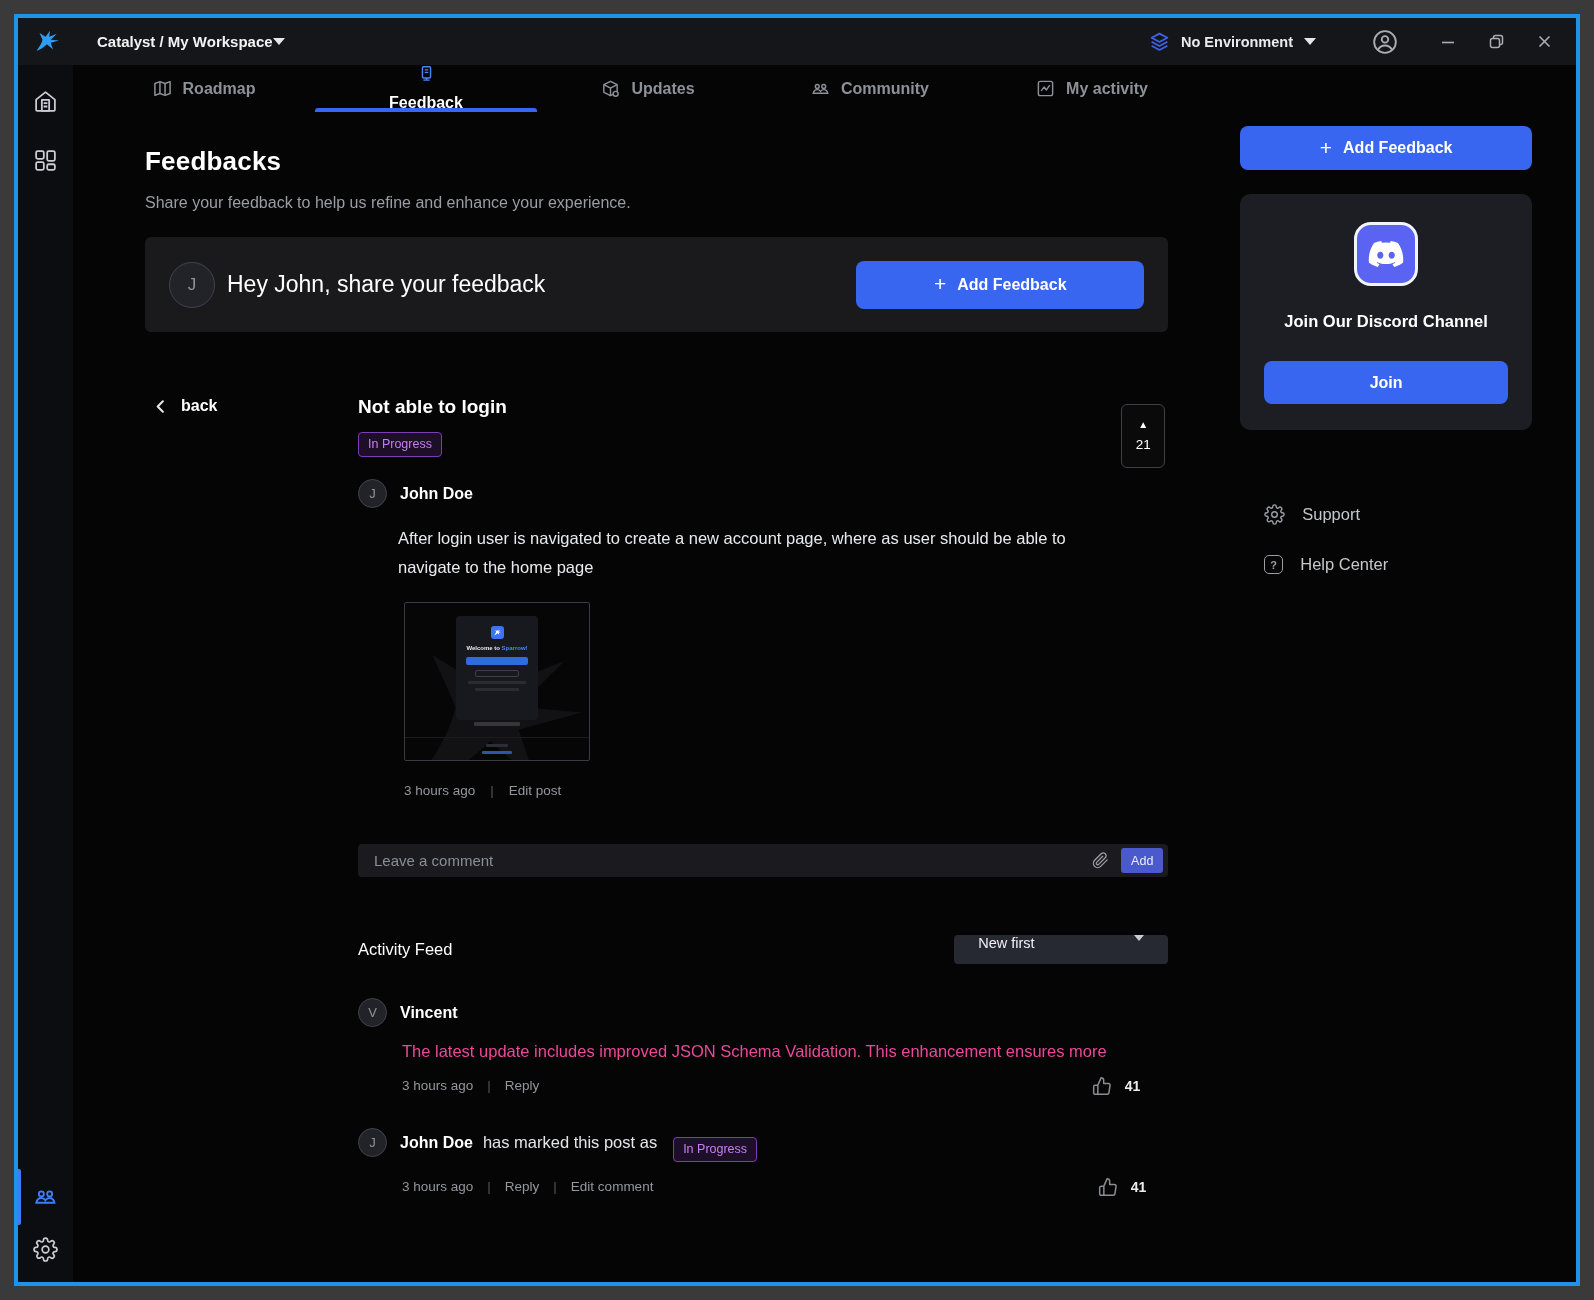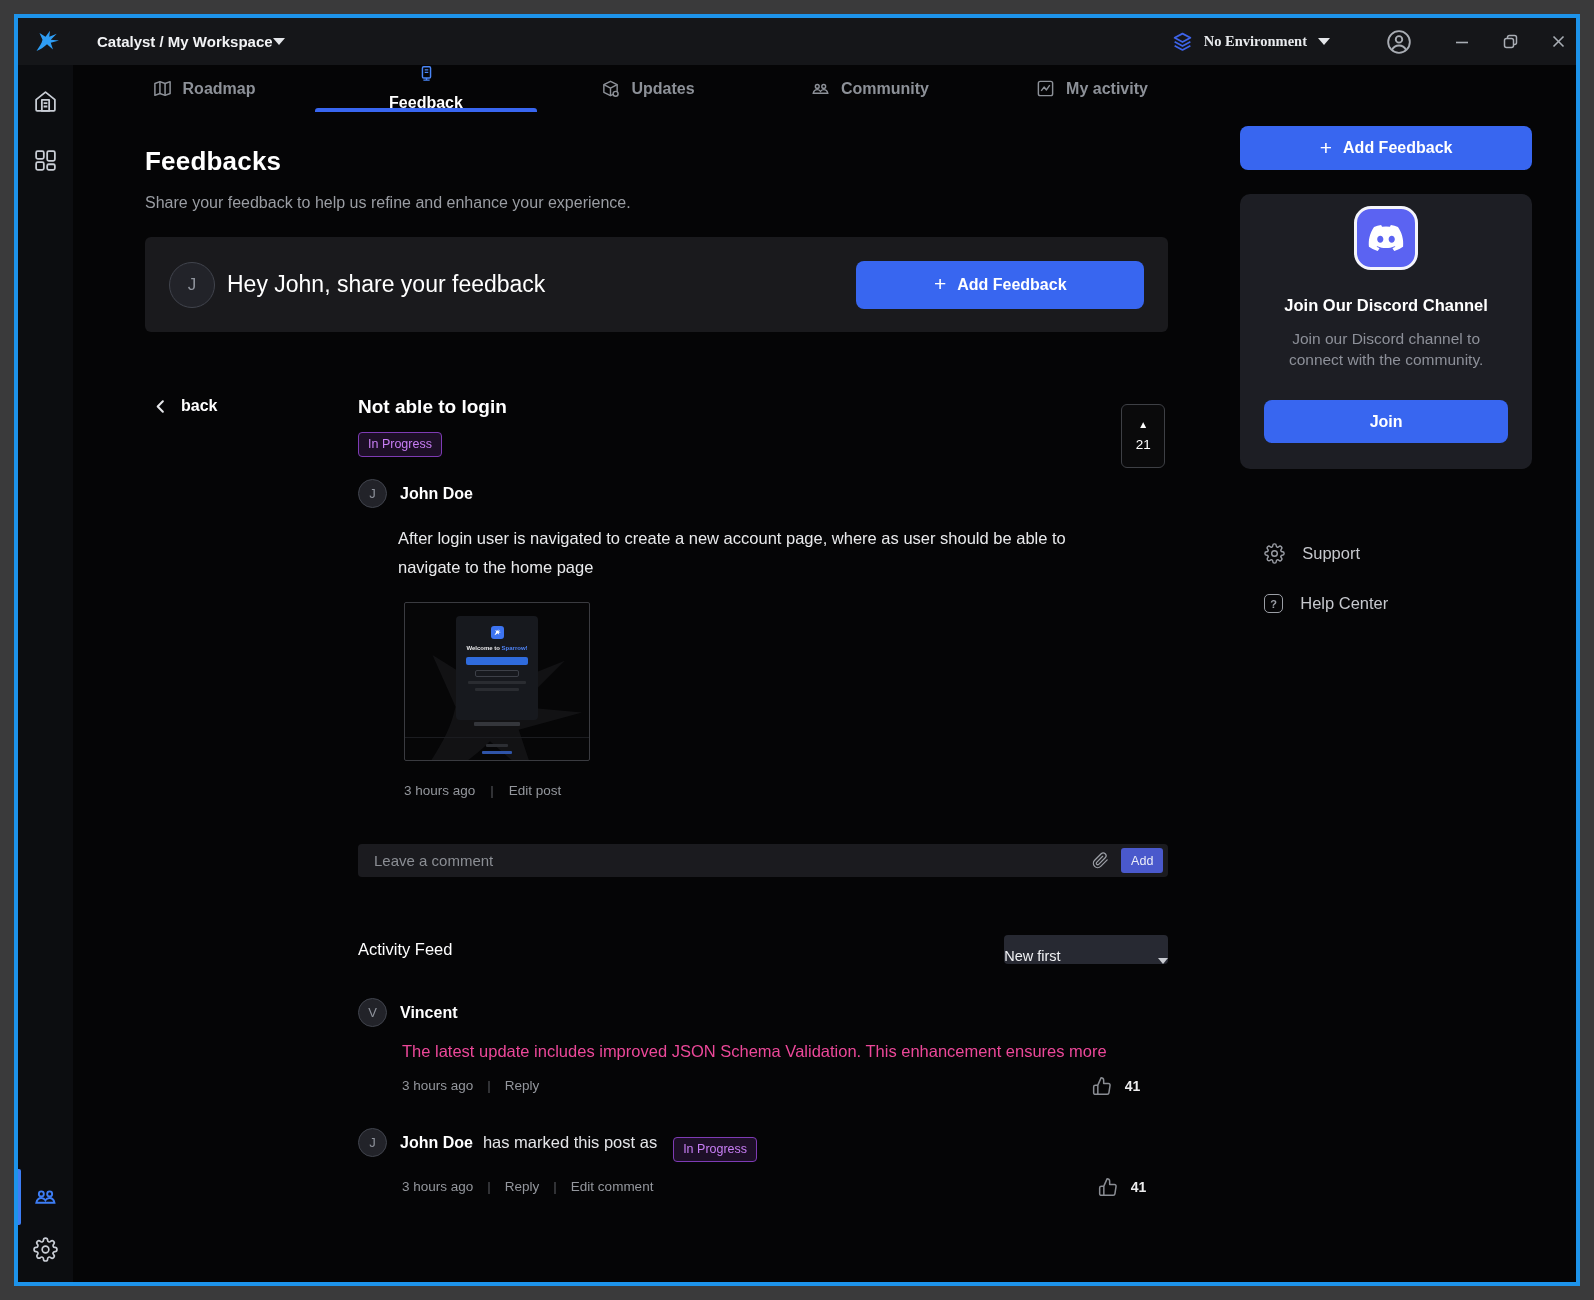--- a/index.html
+++ b/index.html
@@ -6,21 +6,21 @@
   .frame{width:1594px;height:1300px;box-sizing:border-box;padding:14px;background:#3a3a3b;}
   .window{height:100%;box-sizing:border-box;border:4px solid #1d93ea;background:#070708;display:flex;flex-direction:column;overflow:hidden;}
 
   
   .titlebar{height:47px;min-height:47px;background:#151619;display:flex;align-items:center;}
   .logo-box{width:57px;display:flex;justify-content:center;align-items:center;}
   .ws{display:flex;align-items:center;margin-left:22px;cursor:pointer;}
   .ws-label{font-size:15px;font-weight:700;color:#f2f3f5;}
   .caret{width:0;height:0;border-left:6px solid transparent;border-right:6px solid transparent;border-top:7px solid #e4e6ea;}
   .caret.sm{border-left-width:5px;border-right-width:5px;border-top-width:6px;border-top-color:#c9ccd2;}
-  .tb-right{margin-left:auto;display:flex;padding-right:10px;font-family:Liberation Serif, serif;}
+  .tb-right{margin-left:auto;display:flex;padding-right:24px;}
   .env{display:flex;align-items:center;gap:11px;cursor:pointer;}
   .env-label{font-size:14.5px;font-weight:600;color:#e9ebee;}
   .account{margin-left:56px;cursor:pointer;display:flex;}
   .win-controls{display:flex;align-items:center;gap:32px;margin-left:42px;}
   .win-btn{cursor:pointer;display:flex;color:#a9adb4;}
 
   
   .app-body{flex:1;display:flex;min-height:0;}
   .sidebar{width:55px;background:#0c0d10;display:flex;flex-direction:column;align-items:center;padding:24px 0 20px;box-sizing:border-box;}
   .sb-item{width:100%;display:flex;justify-content:center;position:relative;margin-bottom:34px;cursor:pointer;color:#c9cdd5;}
@@ -97,34 +97,34 @@
   
   .comment-box{margin-top:46px;height:33px;background:#1b1b1f;border-radius:4px;display:flex;align-items:center;padding:0 5px 0 14px;}
   .comment-input{flex:1;background:transparent;border:none;outline:none;color:#dcdde0;font-size:15px;font-family:inherit;}
   .comment-input::placeholder{color:#8b8e94;}
   .clip{width:17px;height:17px;color:#9b9ea5;margin:0 12px 0 8px;cursor:pointer;}
   .btn-add{width:42px;height:25px;background:#4a59cc;color:#eceef8;border:none;border-radius:3px;font-size:12.5px;font-family:inherit;cursor:pointer;}
 
   
   .feed-head{display:flex;align-items:center;margin-top:58px;}
   .feed-title{font-size:16.5px;color:#fff;}
-  .sort{margin-left:auto;width:164px;height:29px;background:#272932;border-radius:4px;display:flex;align-items:flex-end;padding:0 0;box-sizing:border-box;color:#f0f1f3;font-size:14.5px;cursor:pointer;}
+  .sort{margin-left:auto;width:214px;height:29px;background:#272932;border-radius:4px;display:flex;align-items:flex-start;padding:0 24px;box-sizing:border-box;color:#f0f1f3;font-size:14.5px;cursor:pointer;}
   .sort .caret.sm{margin-left:auto;}
   .feed-item{margin-top:34px;position:relative;}
   .fi-head{display:flex;align-items:center;gap:13px;}
   .fi-action{font-size:16.5px;color:#e4e5e8;margin-left:-3px;}
   .fi-head .badge{margin-left:3px;}
   .fi-text{margin:15px 0 0 44px;font-size:16.5px;color:#ec4899;}
   .fi-meta{display:flex;align-items:center;gap:14px;margin:17px 0 0 44px;font-size:13.5px;color:#94979d;}
   .like{position:absolute;right:28px;bottom:-3px;display:flex;align-items:center;gap:13px;color:#ededee;font-size:14px;font-weight:600;cursor:pointer;}
   .like svg{width:20px;height:20px;color:#8a8d93;}
 
   
   .rail .btn-primary.add{width:100%;height:44px;font-size:16px;margin-top:14px;}
-  .discord-card{margin-top:24px;background:#1d1e24;border-radius:10px;padding:12px 24px 26px;text-align:center;box-sizing:border-box;}
+  .discord-card{margin-top:24px;background:#1d1e24;border-radius:10px;padding:28px 24px 26px;text-align:center;box-sizing:border-box;}
   .discord-icon{width:64px;height:64px;margin:0 auto;background:#5b63f2;border:3px solid #f4f4fb;border-radius:17px;display:flex;align-items:center;justify-content:center;box-sizing:border-box;}
   .discord-icon svg{width:38px;height:30px;}
   .dc-title{margin-top:26px;font-size:16.5px;font-weight:700;color:#fff;}
   .dc-desc{margin-top:13px;font-size:15.5px;line-height:21px;color:#8d9099;}
   .btn-primary.join{width:100%;height:43px;font-size:16px;margin-top:30px;}
   .rail-links{margin-top:74px;padding-left:24px;}
   .rail-link{display:flex;align-items:center;gap:17px;color:#c6c8cd;font-size:16.5px;margin-bottom:30px;cursor:pointer;}
   .rail-link svg{width:21px;height:21px;color:#9b9ea5;}
   .help-glyph{width:19px;height:19px;border:1.5px solid #9b9ea5;border-radius:5px;color:#9b9ea5;font-size:11px;font-weight:700;display:flex;align-items:center;justify-content:center;box-sizing:border-box;}
 </style>
@@ -403,21 +403,20 @@
               <span>Add Feedback</span>
             </button>
 
             <div class="discord-card">
               <div class="discord-icon">
                 <svg viewBox="0 0 640 512" fill="#ffffff">
                   <path d="M524.531,69.836a1.5,1.5,0,0,0-.764-.7A485.065,485.065,0,0,0,404.081,32.03a1.816,1.816,0,0,0-1.923.91,337.461,337.461,0,0,0-14.9,30.6,447.848,447.848,0,0,0-134.426,0,309.541,309.541,0,0,0-15.135-30.6,1.89,1.89,0,0,0-1.924-.91A483.689,483.689,0,0,0,116.085,69.137a1.712,1.712,0,0,0-.788.676C39.068,183.651,18.186,294.69,28.43,404.354a2.016,2.016,0,0,0,.765,1.375A487.666,487.666,0,0,0,176.02,479.918a1.9,1.9,0,0,0,2.063-.676A348.2,348.2,0,0,0,208.12,430.4a1.86,1.86,0,0,0-1.019-2.588,321.173,321.173,0,0,1-45.868-21.853,1.885,1.885,0,0,1-.185-3.126c3.082-2.309,6.166-4.711,9.109-7.137a1.819,1.819,0,0,1,1.9-.256c96.229,43.917,200.41,43.917,295.5,0a1.812,1.812,0,0,1,1.924.233c2.944,2.426,6.027,4.851,9.132,7.16a1.884,1.884,0,0,1-.162,3.126,301.407,301.407,0,0,1-45.89,21.83,1.875,1.875,0,0,0-1,2.611,391.055,391.055,0,0,0,30.014,48.815,1.864,1.864,0,0,0,2.063.7A486.048,486.048,0,0,0,610.7,405.729a1.882,1.882,0,0,0,.765-1.352C623.729,277.594,590.933,167.465,524.531,69.836ZM222.491,337.58c-28.972,0-52.844-26.587-52.844-59.239S193.056,219.1,222.491,219.1c29.665,0,53.306,26.82,52.843,59.239C275.334,310.993,251.924,337.58,222.491,337.58Zm195.38,0c-28.971,0-52.843-26.587-52.843-59.239S388.437,219.1,417.871,219.1c29.667,0,53.307,26.82,52.844,59.239C470.715,310.993,447.538,337.58,417.871,337.58Z"></path>
                 </svg>
               </div>
               <div class="dc-title">Join Our Discord Channel</div>
-              <div class="dc-desc">Join our Discord channel to connect with the community.</div>
               <button class="btn-primary join">Join</button>
             </div>
 
             <div class="rail-links">
               <div class="rail-link">
                 <svg viewBox="0 0 24 24" fill="none" stroke="currentColor" stroke-width="1.6">
                   <circle cx="12" cy="12" r="3.2"></circle>
                   <path d="M19.4 15a1.7 1.7 0 0 0 .34 1.87l.06.06a2 2 0 0 1-2.83 2.83l-.06-.06a1.7 1.7 0 0 0-1.87-.34 1.7 1.7 0 0 0-1 1.55V21a2 2 0 0 1-4 0v-.09a1.7 1.7 0 0 0-1-1.55 1.7 1.7 0 0 0-1.87.34l-.06.06a2 2 0 1 1-2.83-2.83l.06-.06a1.7 1.7 0 0 0 .34-1.87 1.7 1.7 0 0 0-1.55-1H3a2 2 0 0 1 0-4h.09a1.7 1.7 0 0 0 1.55-1 1.7 1.7 0 0 0-.34-1.87l-.06-.06a2 2 0 0 1 2.83-2.83l.06.06a1.7 1.7 0 0 0 1.87.34h.01a1.7 1.7 0 0 0 1-1.55V3a2 2 0 0 1 4 0v.09a1.7 1.7 0 0 0 1 1.55 1.7 1.7 0 0 0 1.87-.34l.06-.06a2 2 0 0 1 2.83 2.83l-.06.06a1.7 1.7 0 0 0-.34 1.87V9a1.7 1.7 0 0 0 1.55 1H21a2 2 0 0 1 0 4h-.09a1.7 1.7 0 0 0-1.55 1z"></path>
                 </svg>
                 <span>Support</span>

